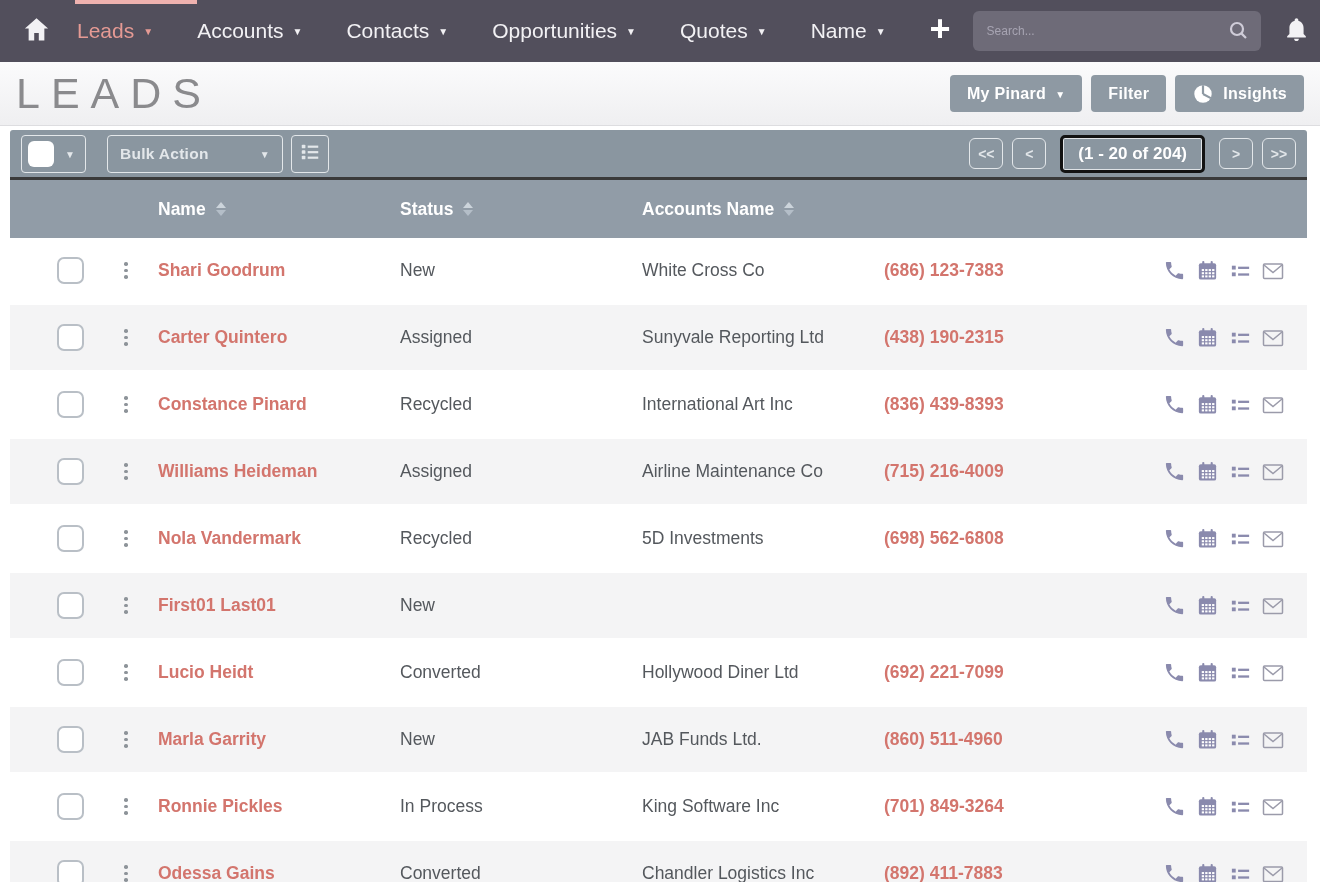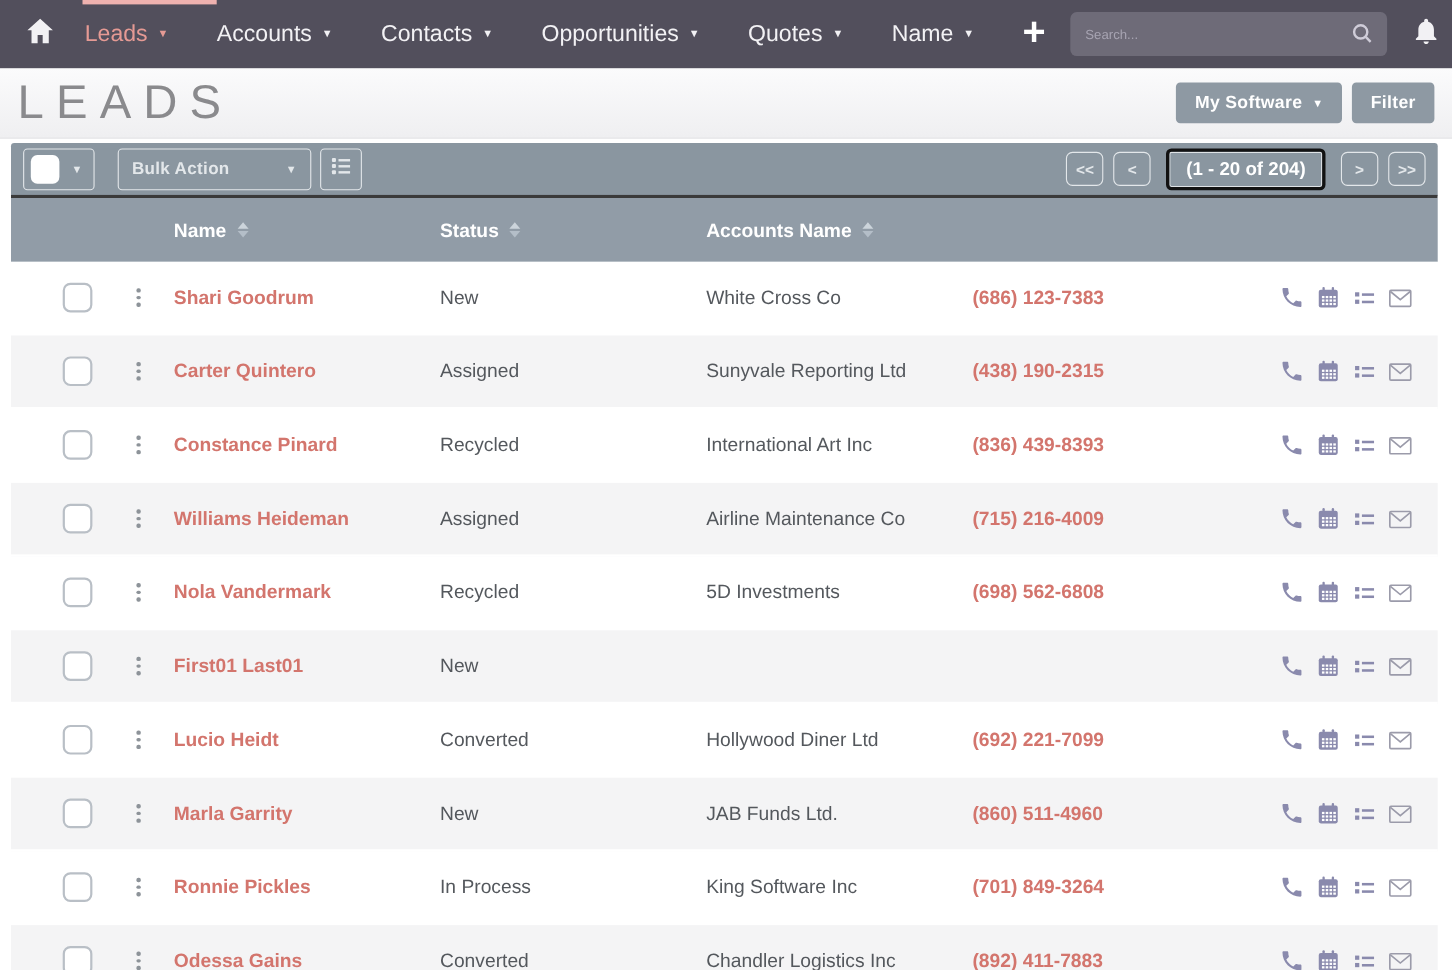--- a/index.html
+++ b/index.html
@@ -144,25 +144,34 @@
         </svg>
     </span>
   </div>
 
 </header>
 
 <div class="titlebar">
   <h1 class="page-title">LEADS</h1>
   <div class="title-actions">
     <button class="gbtn">
-      <span>My Software</span>
+      <span>My Pinard</span>
       <span class="caret">▼</span>
     </button>
     <button class="gbtn">
       <span>Filter</span>
+    </button>
+    <button class="gbtn">
+      <span style="display:flex">
+        <svg width="22" height="22" viewBox="0 0 24 24">
+          <circle cx="12" cy="12" r="9.5" fill="#fff"></circle>
+          <path d="M12 12V2.5M12 12l8.5 4.5" stroke="#8e99a3" stroke-width="2.4" fill="none"></path>
+          </svg>
+      </span>
+      <span>Insights</span>
     </button>
   </div>
 </div>
 
 <div class="listview">
 
   <div class="toolbar">
     <div class="selectall wire">
       <span class="box"></span>
       <span class="caret">▼</span>

